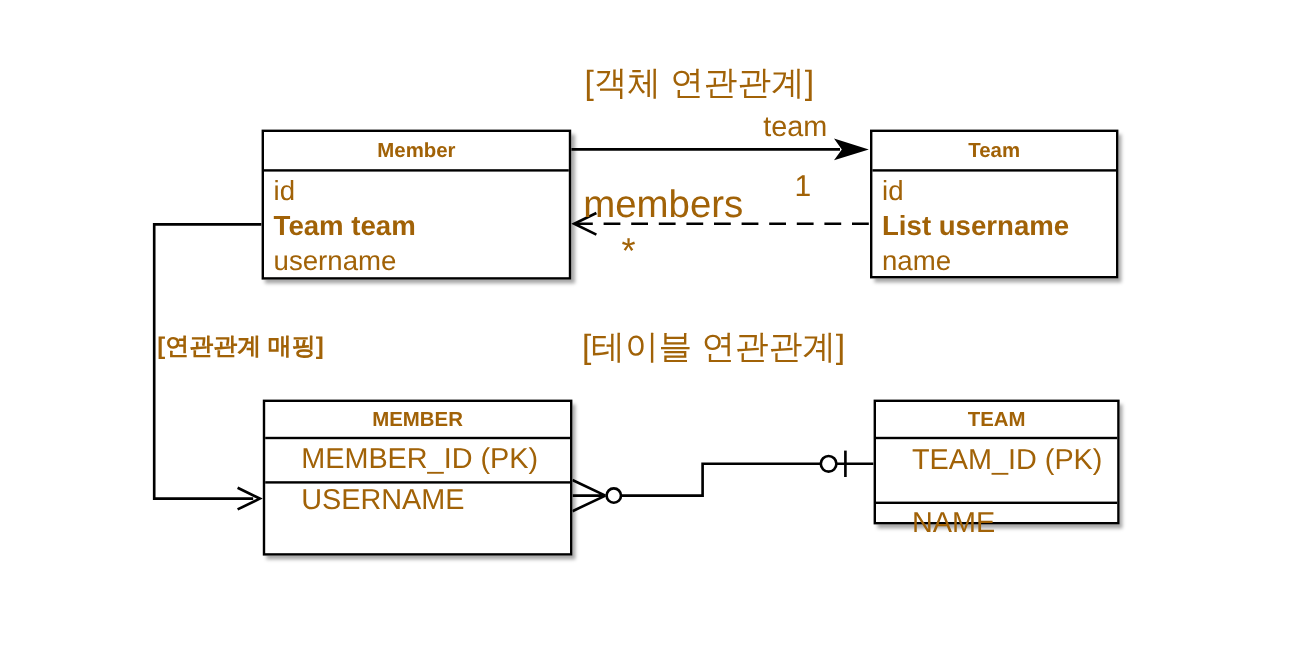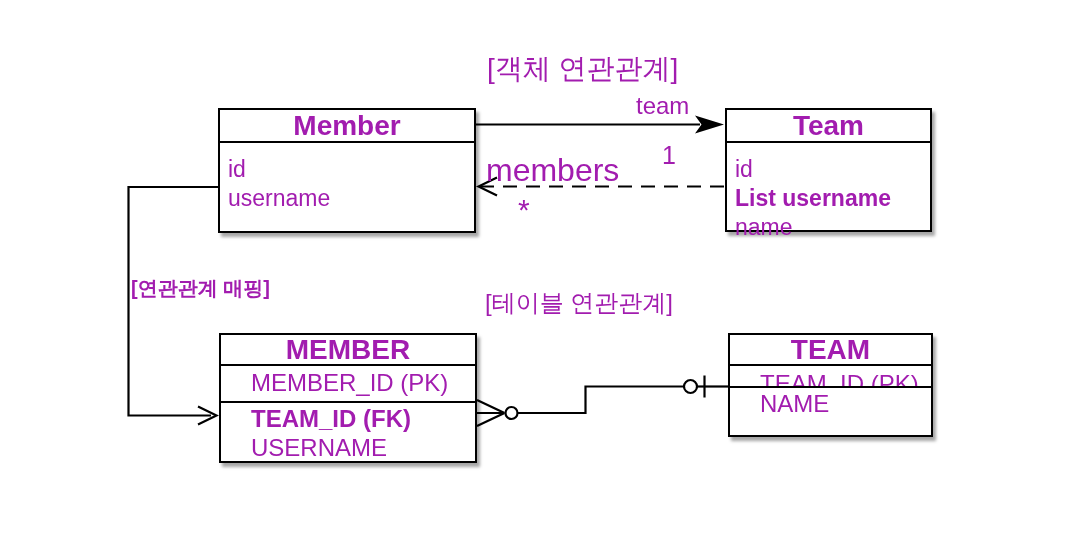--- a/index.html
+++ b/index.html
@@ -2,21 +2,21 @@
 <html><head>
 <meta charset="utf-8">
 <style>
   html, body { margin: 0; padding: 0; background: #ffffff; }
   .canvas {
     position: relative;
     width: 1087px;
     height: 538px;
     background: #ffffff;
     font-family: "Liberation Sans", "DejaVu Sans", sans-serif;
-    color: #a21caf;
+    color: #a16207;
     overflow: hidden;
   }
   .canvas * { box-sizing: border-box; }
 
   svg.wires {
     position: absolute;
     left: 0; top: 0;
     width: 1087px; height: 538px;
     pointer-events: none;
   }
@@ -24,59 +24,59 @@
   .box {
     position: absolute;
     background: #ffffff;
     border: 2.5px solid #000000;
     box-shadow: 3px 4px 3px rgba(0,0,0,0.35);
   }
   .box-header {
     border-bottom: 2.5px solid #000000;
     text-align: center;
     font-weight: bold;
-    font-size: 28px;
+    font-size: 17px;
     white-space: nowrap;
     overflow: hidden;
   }
   .row {
     padding-left: 8px;
     white-space: nowrap;
     overflow: hidden;
   }
   .bold { font-weight: bold; }
 
   
   .member-class { left: 218px; top: 108px; width: 258px; height: 125px; }
   .team-class   { left: 725px; top: 108px; width: 207px; height: 124px; }
   .member-class .box-header, .team-class .box-header { height: 33px; line-height: 31px; }
   .member-class .row, .team-class .row { font-size: 23px; line-height: 29px; }
-  .class-body { padding-top: 12px; }
+  .class-body { padding-top: 2px; }
 
   
   .member-table { left: 219px; top: 333px; width: 258px; height: 130px; }
   .team-table   { left: 728px; top: 333px; width: 205px; height: 104px; }
   .member-table .box-header, .team-table .box-header { height: 31px; line-height: 29px; }
   .member-table .row, .team-table .row { font-size: 24px; padding-left: 30px; }
   .sep-row { border-bottom: 2.5px solid #000000; }
   .member-table .sep-row { height: 37px; line-height: 34px; }
   .member-table .fk-row { line-height: 30px; padding-top: 1px; }
   .member-table .plain-row { line-height: 27px; }
-  .team-table .sep-row { height: 22px; line-height: 35px; }
+  .team-table .sep-row { height: 54px; line-height: 35px; }
   .team-table .plain-row { line-height: 31px; }
 
   
   .label { position: absolute; white-space: nowrap; }
   .obj-title     { left: 487px; top: 50px;  font-size: 28px; }
   .team-label    { left: 636px; top: 92px;  font-size: 24px; }
   .one-label     { left: 662px; top: 141px; font-size: 25px; }
   .members-label { left: 486px; top: 152px; font-size: 32px; }
   .star-label    { left: 518px; top: 193px; font-size: 30px; }
   .mapping-label { left: 131px; top: 275px; font-size: 20px; font-weight: bold; }
-  .table-title   { left: 485px; top: 287px; font-size: 24px; }
+  .table-title   { left: 485px; top: 270px; font-size: 28px; }
 </style>
 </head>
 <body>
 
 <div class="canvas">
 
   <svg class="wires" viewBox="0 0 1087 538" fill="none" stroke="#000000" stroke-width="2.2">
 
     <g>
       <line x1="476" y1="124.5" x2="700" y2="124.5"></line>
@@ -108,37 +108,37 @@
   <div class="label one-label">1</div>
   <div class="label members-label">members</div>
   <div class="label star-label">*</div>
   <div class="label mapping-label">[연관관계 매핑]</div>
   <div class="label table-title">[테이블 연관관계]</div>
 
   <div class="box member-class">
     <div class="box-header">Member</div>
     <div class="class-body">
       <div class="row">id</div>
+      <div class="row bold">Team team</div>
       <div class="row">username</div>
     </div>
   </div>
 
   <div class="box team-class">
     <div class="box-header">Team</div>
     <div class="class-body">
       <div class="row">id</div>
       <div class="row bold">List username</div>
       <div class="row">name</div>
     </div>
   </div>
 
   <div class="box member-table">
     <div class="box-header">MEMBER</div>
     <div class="row sep-row">MEMBER_ID (PK)</div>
-    <div class="row bold fk-row">TEAM_ID (FK)</div>
     <div class="row plain-row">USERNAME</div>
   </div>
 
   <div class="box team-table">
     <div class="box-header">TEAM</div>
     <div class="row sep-row">TEAM_ID (PK)</div>
     <div class="row plain-row">NAME</div>
   </div>
 
 </div>

